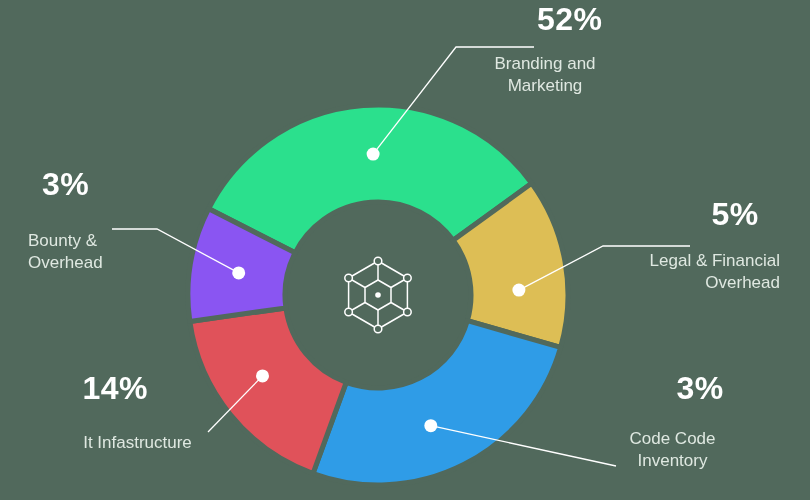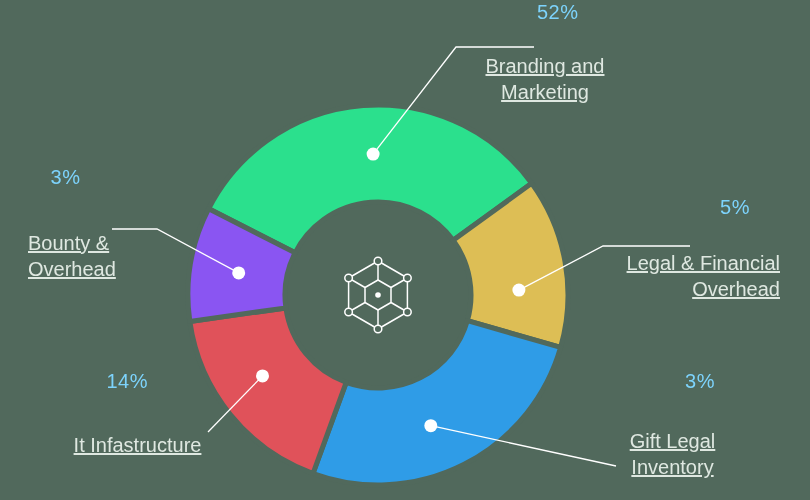--- a/index.html
+++ b/index.html
@@ -8,26 +8,25 @@
     font-family:"Liberation Sans", sans-serif;
     background:#51695c;
     overflow:hidden;
   }
   .stage{
     position:relative;width:810px;height:500px;background:#51695c;
   }
   .stage svg{position:absolute;left:0;top:0;}
   .callout{position:absolute;color:#e9f0ea;}
   .pct{
-    font-size:20px;font-weight:400;letter-spacing:0.5px;color:#7dd3fc;
+    font-size:32px;font-weight:700;letter-spacing:0.5px;color:#ffffff;
   }
   .lbl{
-    font-size:20px;line-height:1.32;font-weight:400;color:#dfe8e1;
+    font-size:17px;line-height:1.32;font-weight:400;color:#dfe8e1;
     white-space:pre-line;
-    text-decoration:underline;
   }
   #pct-0{left:537px;top:1px;width:130px;text-align:left;}
   #lbl-0{left:455px;top:53px;width:180px;text-align:center;}
   #pct-1{left:695px;top:196px;width:80px;text-align:center;}
   #lbl-1{left:598px;top:250px;width:182px;text-align:right;}
   #pct-2{left:660px;top:370px;width:80px;text-align:center;}
   #lbl-2{left:610px;top:428px;width:125px;text-align:center;}
   #pct-3{left:58px;top:370px;width:90px;text-align:right;}
   #lbl-3{left:40px;top:432px;width:195px;text-align:center;}
   #pct-4{left:28px;top:166px;width:75px;text-align:center;}
@@ -79,21 +78,21 @@
 
   <div class="callout pct" id="pct-0">52%</div>
   <div class="callout lbl" id="lbl-0">Branding and
 Marketing</div>
 
   <div class="callout pct" id="pct-1">5%</div>
   <div class="callout lbl" id="lbl-1">Legal &amp; Financial
 Overhead</div>
 
   <div class="callout pct" id="pct-2">3%</div>
-  <div class="callout lbl" id="lbl-2">Gift Legal
+  <div class="callout lbl" id="lbl-2">Code Code
 Inventory</div>
 
   <div class="callout pct" id="pct-3">14%</div>
   <div class="callout lbl" id="lbl-3">It Infastructure</div>
 
   <div class="callout pct" id="pct-4">3%</div>
   <div class="callout lbl" id="lbl-4">Bounty &amp;
 Overhead</div>
 
 </div>

